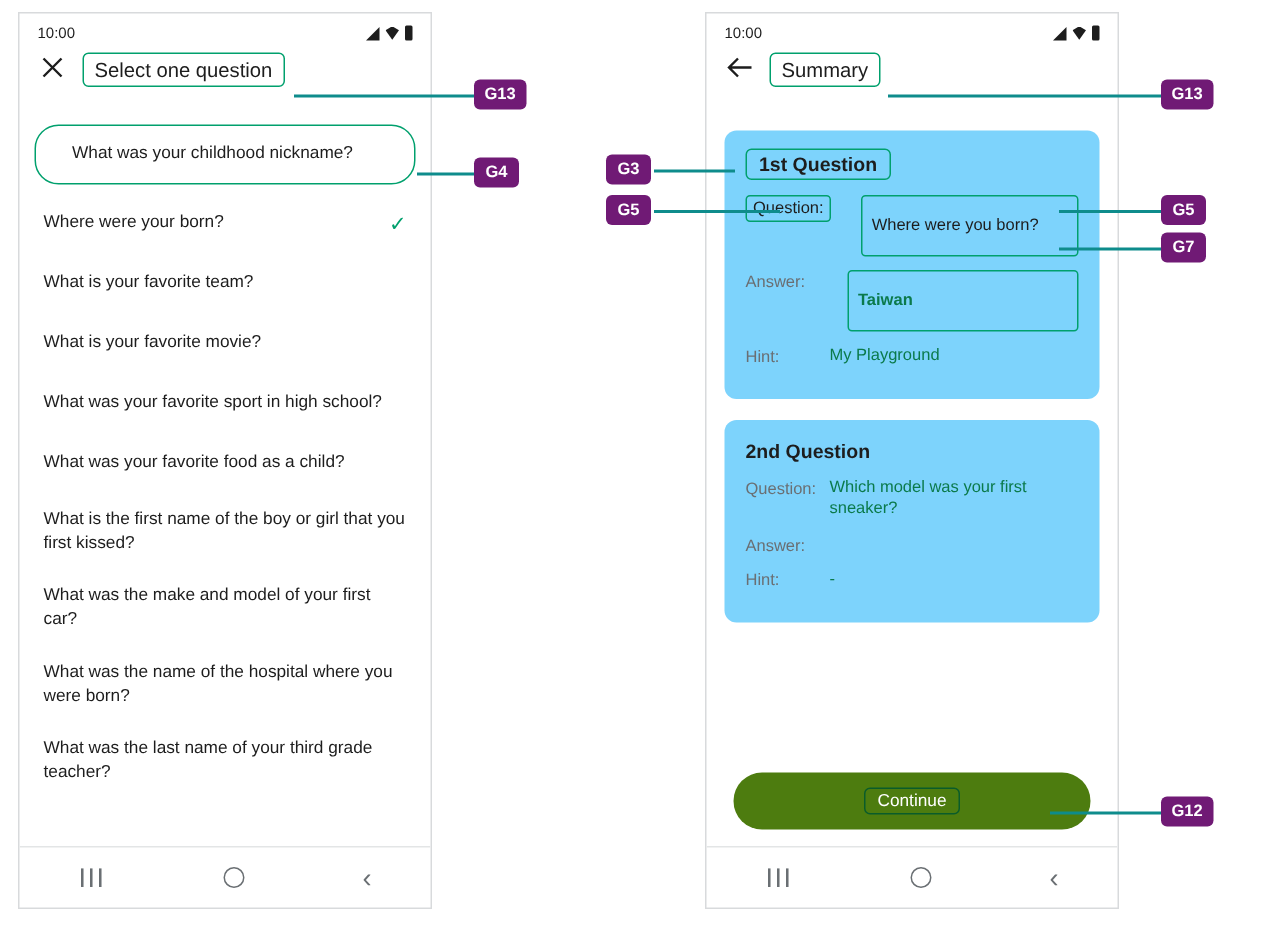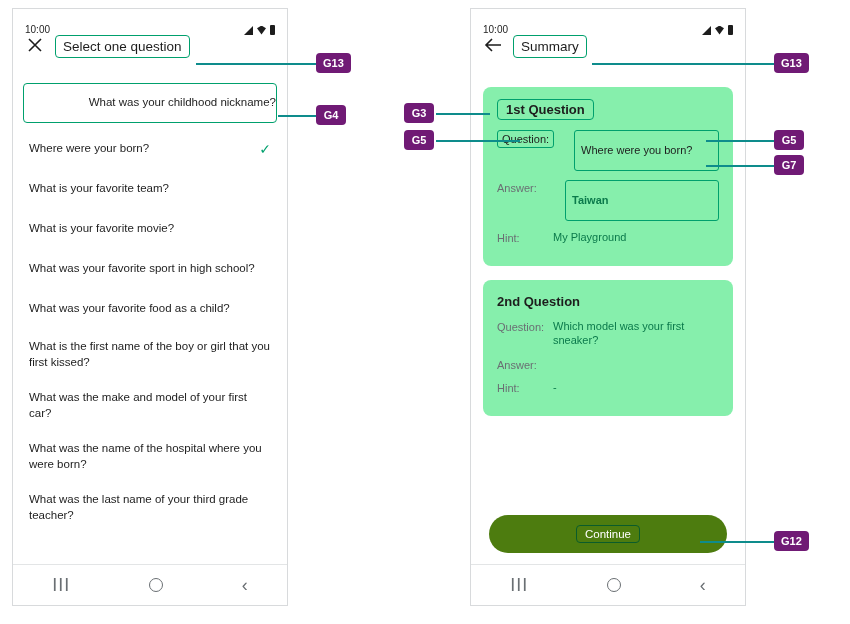--- a/index.html
+++ b/index.html
@@ -33,21 +33,21 @@
     left: 470px;
     top: 8px;
     width: 276px;
     height: 598px;
   }
 
   
   .status-bar {
     height: 26px;
     display: flex;
-    align-items: flex-end;
+    align-items: center;
     justify-content: space-between;
     padding: 0 12px;
     box-sizing: border-box;
     font-size: 10px;
     color: #1d1d1d;
   }
   .status-icons {
     display: flex;
     align-items: center;
     gap: 4px;
@@ -110,38 +110,37 @@
     align-items: center;
     justify-content: space-between;
     padding: 10px 16px;
     box-sizing: border-box;
     font-size: 11.5px;
     color: #1d1d1d;
     line-height: 1.35;
   }
   .list-item.selected-frame {
     margin: 0 10px 6px 10px;
-    padding: 9px 0;
+    padding: 9px 24px;
     border: 1.4px solid #00a06d;
-    border-radius: 4px;
-    justify-content: flex-end;
+    border-radius: 16px;
   }
   .check {
     color: #00a06d;
     font-size: 14px;
     flex: 0 0 auto;
     margin-left: 8px;
   }
 
   
   .summary-body {
     padding: 8px 12px 0 12px;
   }
   .card {
-    background: #86efac;
+    background: #7dd3fc;
     border-radius: 8px;
     padding: 12px 14px;
     margin-bottom: 14px;
   }
   .card-title {
     font-size: 13px;
     font-weight: bold;
     color: #1d1d1d;
     margin-bottom: 10px;
     display: inline-block;

